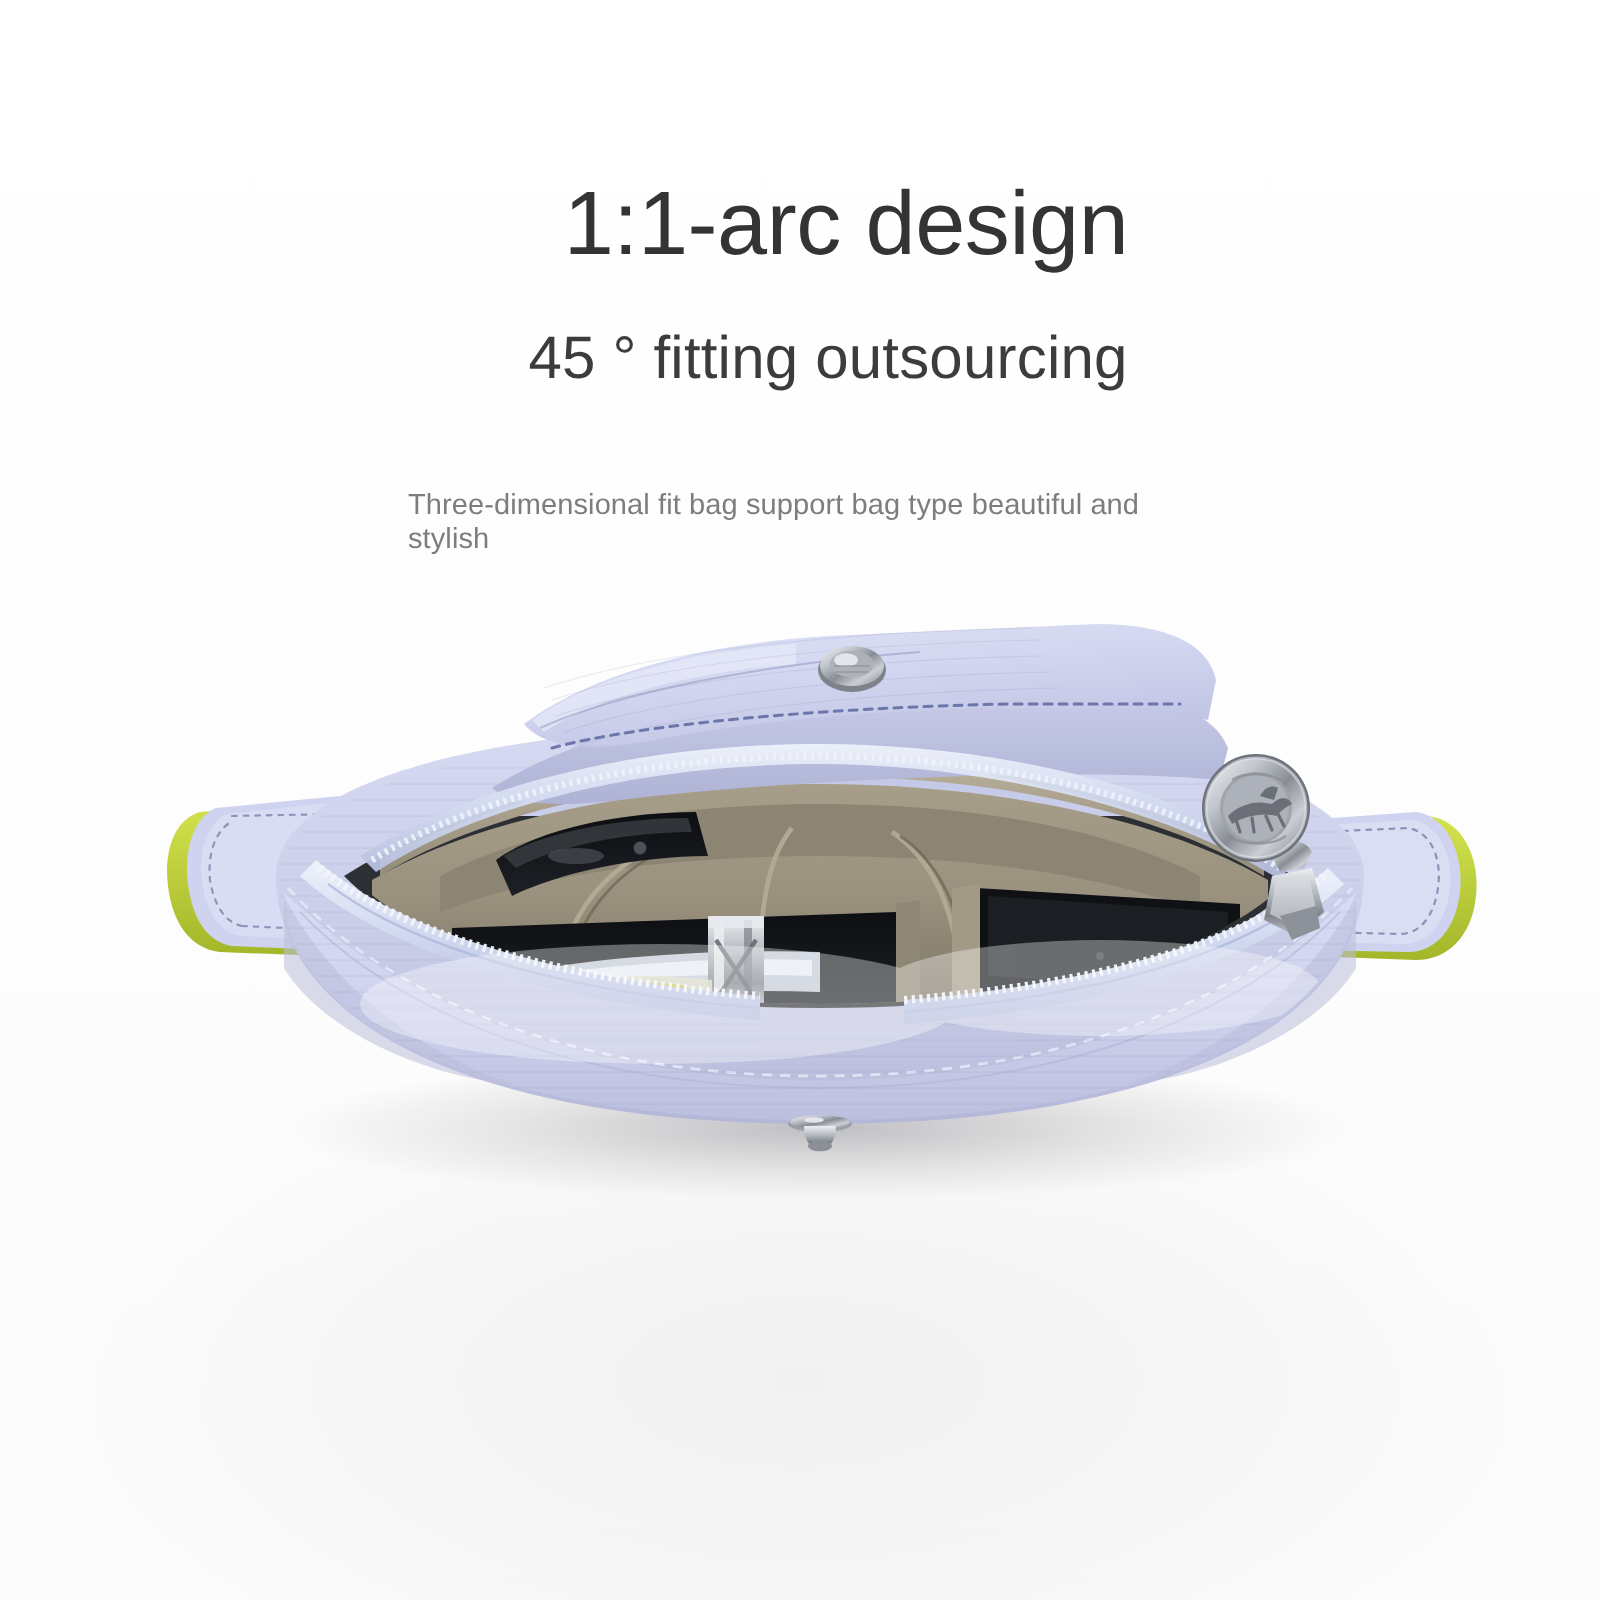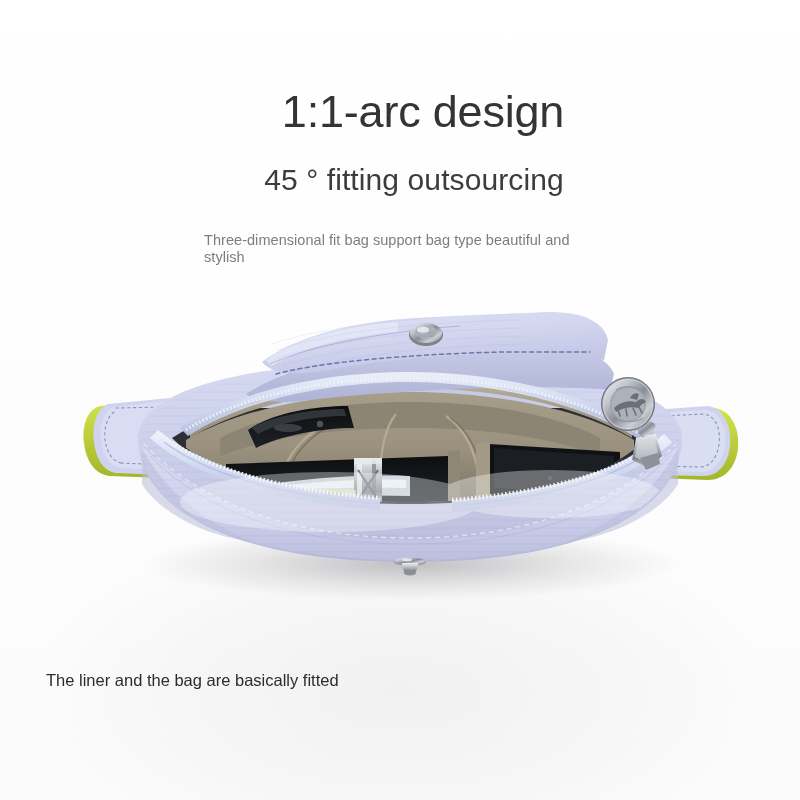--- a/index.html
+++ b/index.html
@@ -44,21 +44,21 @@
     font-size: 30px;
     line-height: 1.1;
     font-weight: 400;
     color: #3b3c3e;
     letter-spacing: 0.1px;
     margin-left: 28px;
   }
   .leadtext {
     position: absolute;
     left: 204px;
-    top: 217px;
+    top: 230px;
     width: 392px;
     font-size: 14.5px;
     line-height: 1.22;
     font-weight: 400;
     color: #7c7d80;
     letter-spacing: 0.05px;
   }
   .footnote {
     position: absolute;
     left: 46px;
@@ -403,15 +403,14 @@
         <ellipse cx="327" cy="272" rx="5" ry="1.4" fill="#eef0f3" opacity="0.85"></ellipse>
       </g>
 
       <g clip-path="url(#clipBody)" opacity="0.35">
         <ellipse cx="250" cy="214" rx="150" ry="30" fill="#ffffff"></ellipse>
         <ellipse cx="470" cy="206" rx="110" ry="24" fill="#ffffff"></ellipse>
       </g>
     </svg>
   </div>
 
-  <p class="footnote">The liner and the bag are basically fitted</p>
 
 </div>
 
 </body></html>

